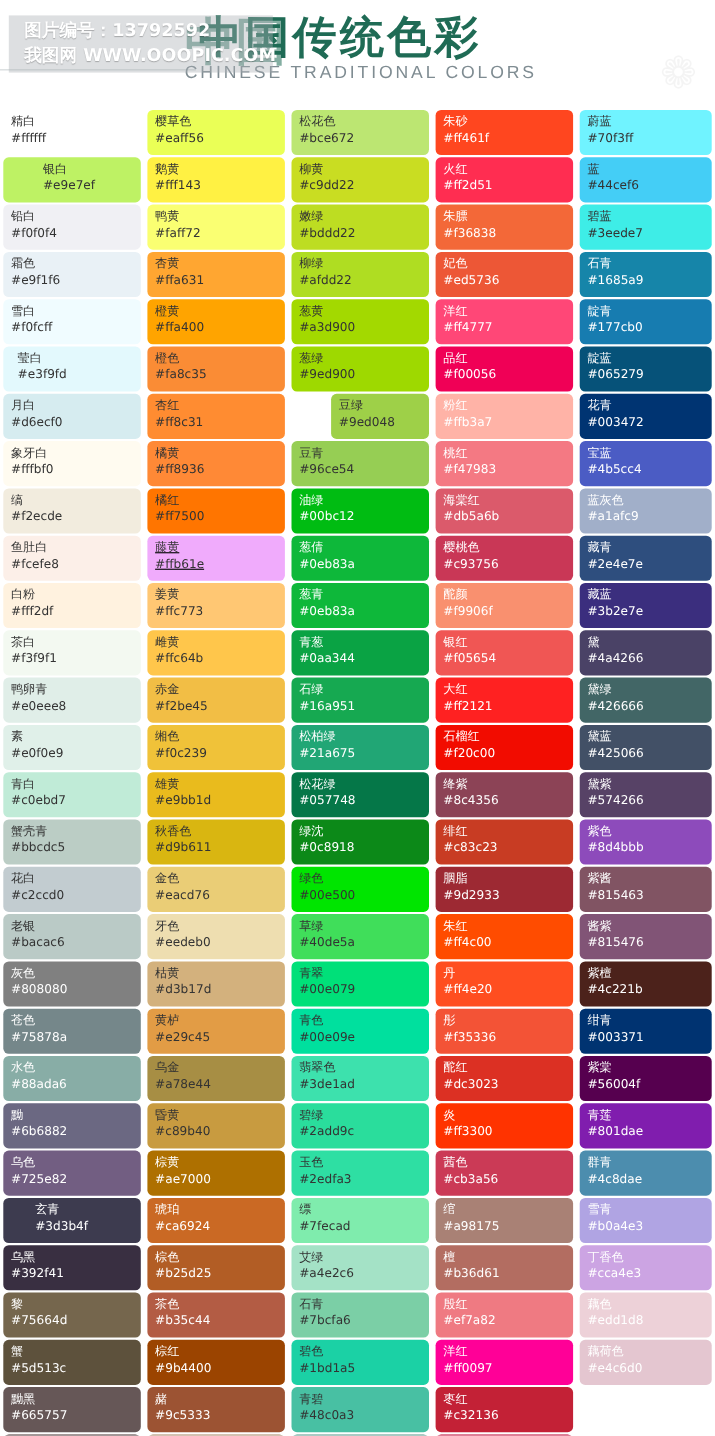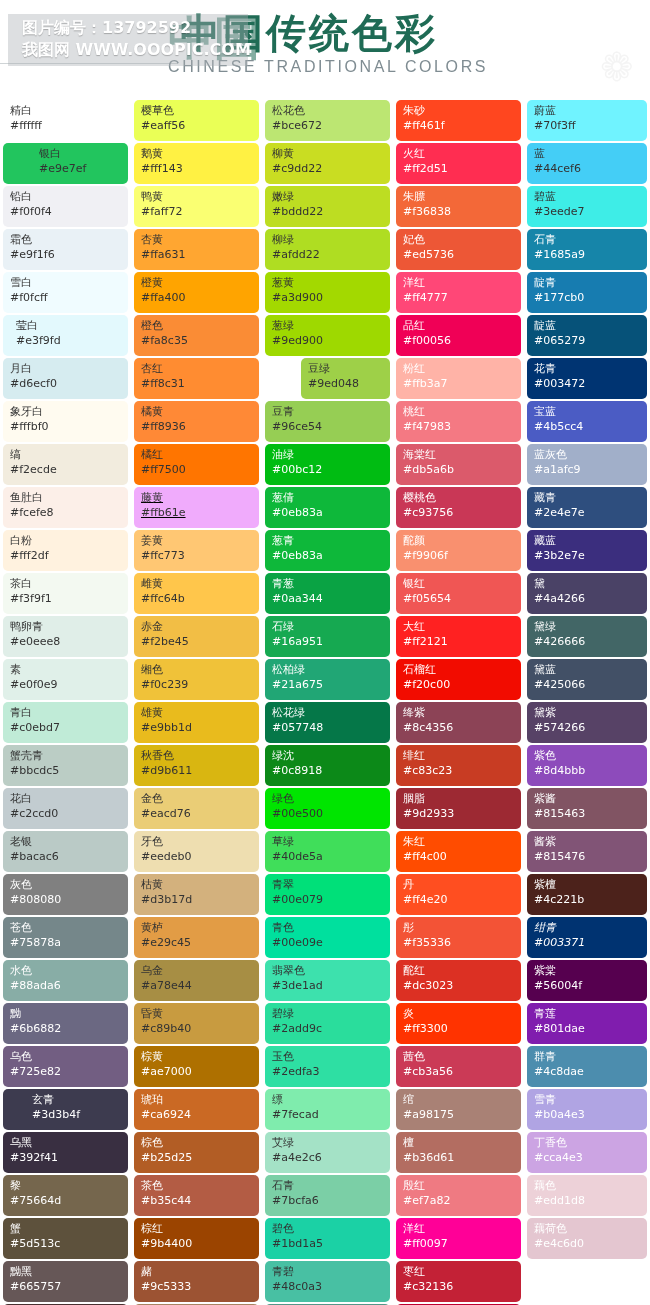--- a/index.html
+++ b/index.html
@@ -139,21 +139,21 @@
     <div class="wm-line" id="wm-line1">图片编号：13792592</div>
     <div class="wm-line" id="wm-line2">我图网  WWW.OOOPIC.COM</div>
   </div>
 
   <div id="grid">
       <div class="column col-0">
         <div class="swatch" style="background: rgb(255, 255, 255);">
           <div class="sw-name dark-text">精白</div>
           <div class="sw-hex dark-text">#ffffff</div>
         </div>
-        <div class="swatch" style="background: #22c55e; padding-left: 36px;">
+        <div class="swatch" style="background: #bef264; padding-left: 36px;">
           <div class="sw-name dark-text">银白</div>
           <div class="sw-hex dark-text">#e9e7ef</div>
         </div>
         <div class="swatch" style="background: rgb(240, 240, 244);">
           <div class="sw-name dark-text">铅白</div>
           <div class="sw-hex dark-text">#f0f0f4</div>
         </div>
         <div class="swatch" style="background: rgb(233, 241, 246);">
           <div class="sw-name dark-text">霜色</div>
           <div class="sw-hex dark-text">#e9f1f6</div>
@@ -671,21 +671,21 @@
           <div class="sw-hex light-text">#815463</div>
         </div>
         <div class="swatch" style="background: rgb(129, 84, 118);">
           <div class="sw-name light-text">酱紫</div>
           <div class="sw-hex light-text">#815476</div>
         </div>
         <div class="swatch" style="background: rgb(76, 34, 27);">
           <div class="sw-name light-text">紫檀</div>
           <div class="sw-hex light-text">#4c221b</div>
         </div>
-        <div class="swatch" style="background: rgb(0, 51, 113); font-style: italic;">
+        <div class="swatch" style="background: rgb(0, 51, 113);">
           <div class="sw-name light-text">绀青</div>
           <div class="sw-hex light-text">#003371</div>
         </div>
         <div class="swatch" style="background: rgb(86, 0, 79);">
           <div class="sw-name light-text">紫棠</div>
           <div class="sw-hex light-text">#56004f</div>
         </div>
         <div class="swatch" style="background: rgb(128, 29, 174);">
           <div class="sw-name light-text">青莲</div>
           <div class="sw-hex light-text">#801dae</div>

